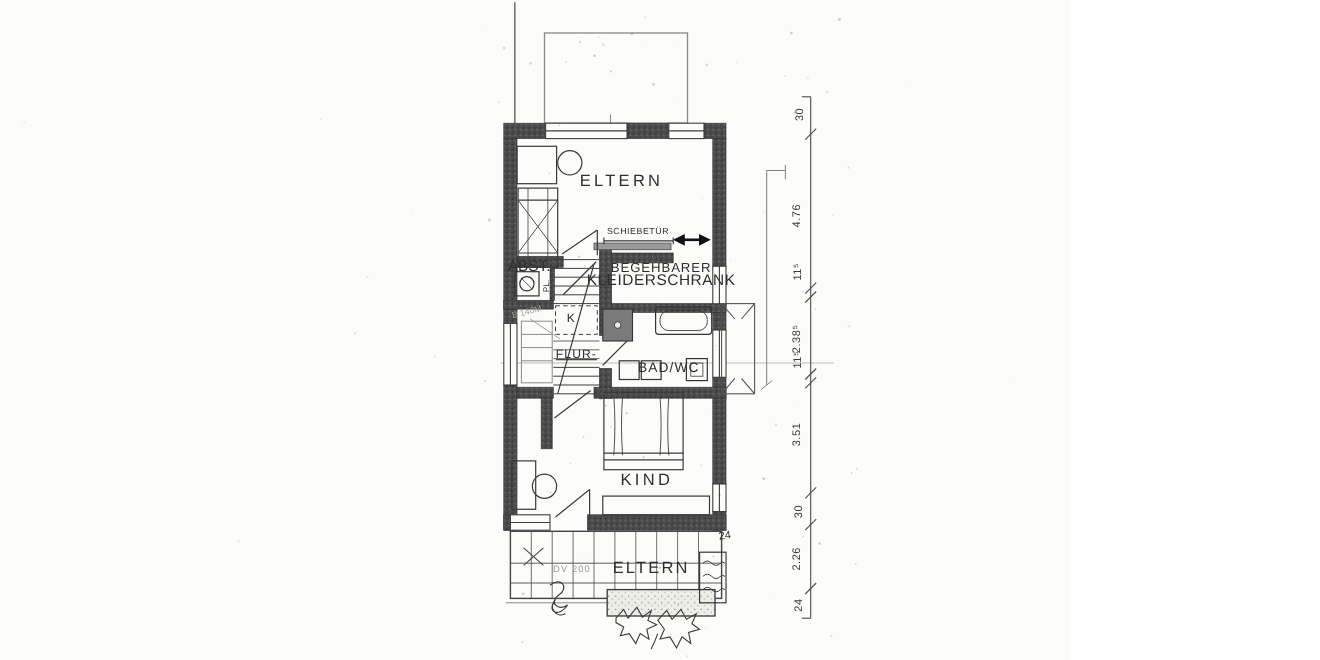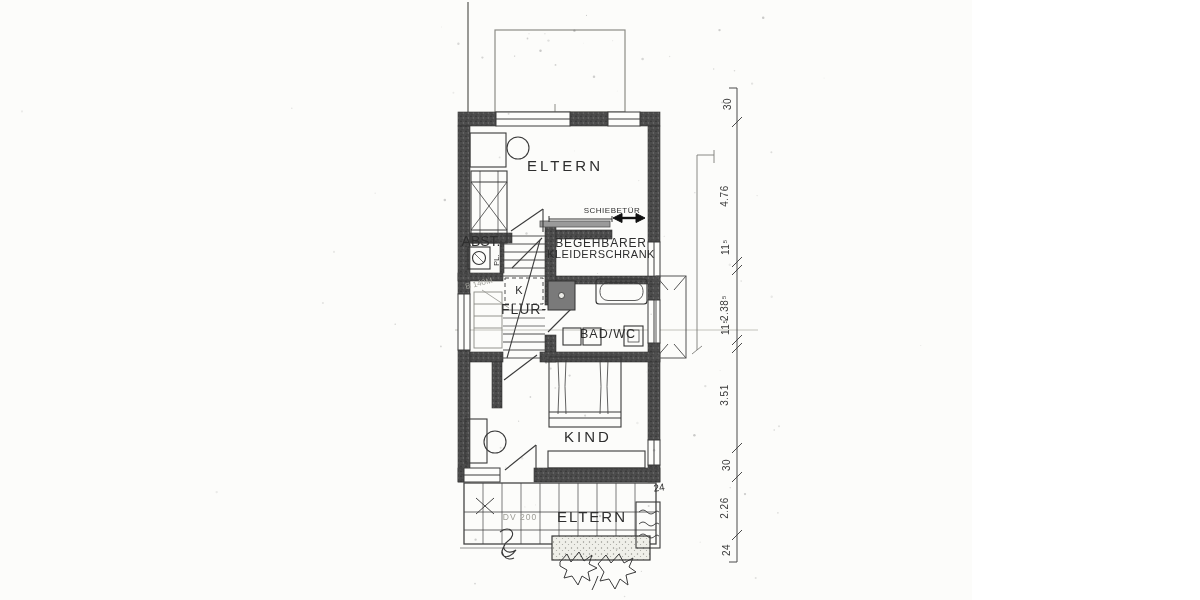--- a/index.html
+++ b/index.html
@@ -326,27 +326,27 @@
         <circle cx="555.5" cy="64.9" r="0.94" fill="#3a3a3a" opacity="0.22"></circle>
         <circle cx="574.4" cy="30.7" r="1.21" fill="#3a3a3a" opacity="0.23"></circle>
         <circle cx="777.9" cy="512.8" r="0.91" fill="#3a3a3a" opacity="0.15"></circle>
       </g>
 </svg>
 
 <div class="lbl room" style="left:565px;top:165px;">ELTERN</div>
 <div class="lbl room" style="left:588px;top:436px;">KIND</div>
 <div class="lbl room" style="left:592px;top:516px;letter-spacing:2px;">ELTERN</div>
 <div class="lbl" style="left:608px;top:322px;font-size:12.5px;letter-spacing:1px;margin-top:12px;">BAD/WC</div>
-<div class="lbl" style="left:524px;top:309px;font-size:14px;letter-spacing:1px;">FLUR-</div>
+<div class="lbl" style="left:524px;top:323px;font-size:11px;letter-spacing:1px;text-decoration:underline;">FLUR-</div>
 <div class="lbl" style="left:481px;top:241px;font-size:14px;">ABST.</div>
 <div class="lbl rot" style="left:497px;top:260px;font-size:7.5px;">PL.</div>
 <div class="lbl" style="left:519px;top:290px;font-size:11px;">K</div>
 <div class="lbl" style="left:601px;top:243px;font-size:12px;letter-spacing:.8px;font-weight:500;">BEGEHBARER</div>
-<div class="lbl" style="left:601px;top:254px;font-size:11px;letter-spacing:.5px;">KLEIDERSCHRANK</div>
-<div class="lbl" style="left:612px;top:211px;font-size:8px;letter-spacing:.5px;">SCHIEBETÜR</div>
+<div class="lbl" style="left:601px;top:254px;font-size:14px;letter-spacing:.5px;">KLEIDERSCHRANK</div>
+<div class="lbl" style="left:580px;top:211px;font-size:8px;letter-spacing:.5px;">SCHIEBETÜR</div>
 
 <div class="lbl faint" style="left:479px;top:284px;font-size:8px;transform:translate(-50%,-50%) rotate(-14deg);">B 140M</div>
 <div class="lbl faint" style="left:520px;top:517px;font-size:8.5px;letter-spacing:1px;">DV 200</div>
 <div class="lbl" style="left:659px;top:488px;font-size:10px;transform:translate(-50%,-50%) rotate(-8deg);">24</div>
 
 <div class="lbl rot dim" style="left:728px;top:104px;">30</div>
 <div class="lbl rot dim" style="left:725px;top:196px;">4.76</div>
 <div class="lbl rot dim" style="left:726px;top:247px;">11⁵</div>
 <div class="lbl rot dim" style="left:725px;top:308px;">2.38⁵</div>
 <div class="lbl rot dim" style="left:726px;top:327px;">11⁵</div>

